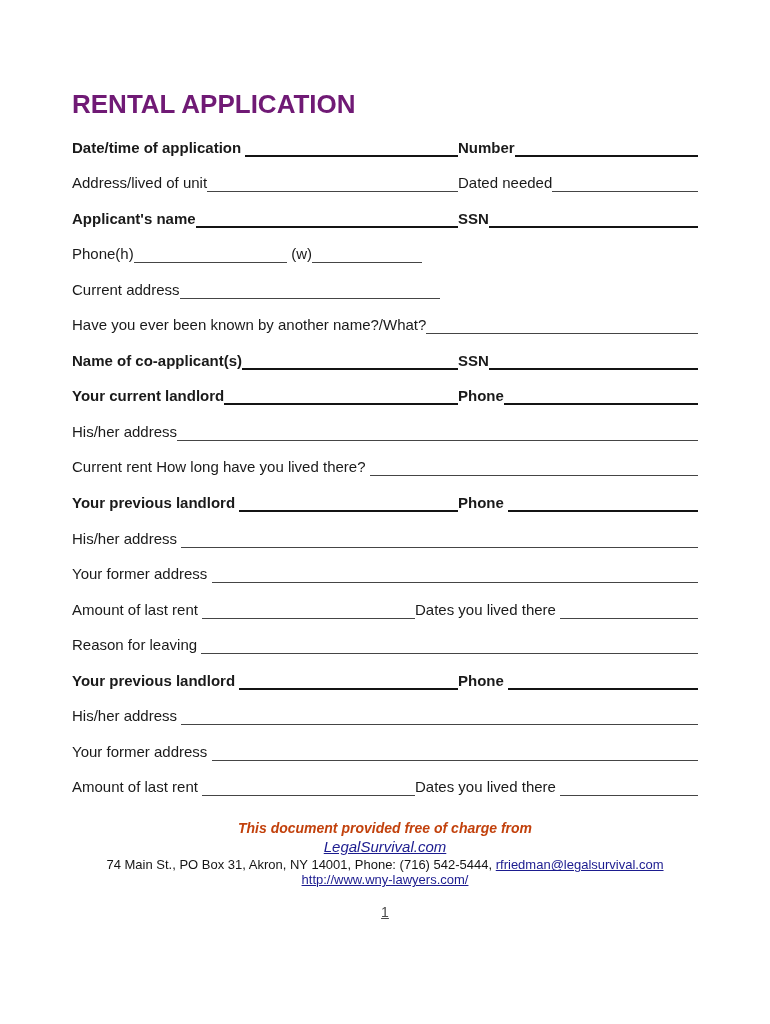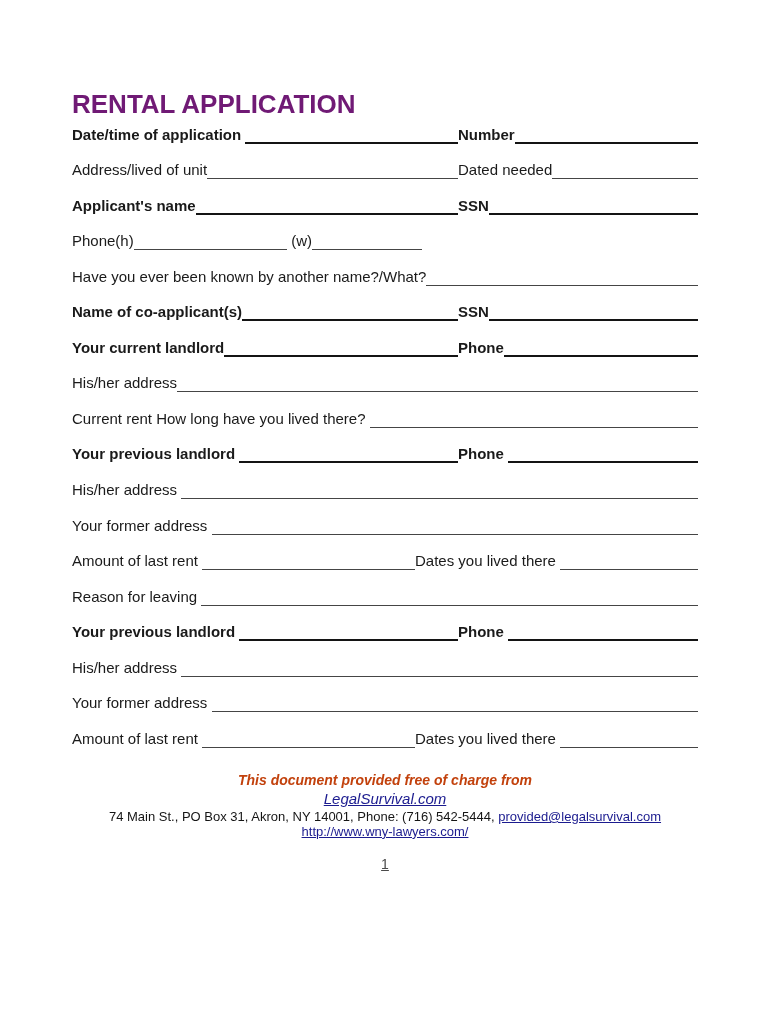--- a/index.html
+++ b/index.html
@@ -9,21 +9,21 @@
     font-family: "Liberation Sans", "DejaVu Sans", sans-serif;
     color: var(--text, #1a1a1a);
   }
   .page { padding: 0 72px; width: 770px; }
   .title {
     margin-top: 90px;
     font-size: 26px; font-weight: bold;
     line-height: 28px;
     color: #701a75;
   }
-  .rows { }
+  .rows { margin-top: 13px; }
   .form-row {
     height: 35.55px;
     display: flex;
     align-items: flex-end;
     padding-bottom: 10px;
   }
   .cell { display: flex; align-items: flex-end; min-width: 0; }
   .cell.fixed { flex: 0 0 auto; }
   .cell.grow { flex: 1 1 auto; }
   .lbl {
@@ -107,20 +107,27 @@
         <div class="cell fixed" style="width: 215px; justify-content: center;">
           <span class="lbl">Phone(h)</span>
           <span class="line fill"></span>
         </div>
         <div class="cell fixed">
           <span class="lbl"> (w)</span>
           <span class="line" style="width: 110px;"></span>
         </div>
       </div>
       <div class="form-row">
+        <div class="cell fixed" style="width: 368px;">
+          <span class="lbl">Current address</span>
+          <span class="line fill"></span>
+        </div>
+        <div class="cell fixed"></div>
+      </div>
+      <div class="form-row">
         <div class="cell grow">
           <span class="lbl">Have you ever been known by another name?/What?</span>
           <span class="line fill"></span>
         </div>
       </div>
       <div class="form-row">
         <div class="cell fixed" style="width: 386px;">
           <span class="lbl b">Name of co-applicant(s)</span>
           <span class="line fill b"></span>
         </div>
@@ -220,21 +227,21 @@
           <span class="lbl">Dates you lived there </span>
           <span class="line fill"></span>
         </div>
       </div>
     </div>
 
   <div class="footer">
     <div class="f-provided">This document provided free of charge from</div>
     <a class="f-site">LegalSurvival.com</a>
     <div class="f-address">
-      <span>74 Main St., PO Box 31, Akron, NY 14001, Phone: (716) 542-5444, </span><a class="doc-link">provided@legalsurvival.com</a>
+      <span>74 Main St., PO Box 31, Akron, NY 14001, Phone: (716) 542-5444, </span><a class="doc-link">rfriedman@legalsurvival.com</a>
     </div>
     <div class="f-url-line">
       <a class="doc-link">http://www.wny-lawyers.com/</a>
     </div>
   </div>
 
   <div class="page-number">1</div>
 
 </div>
 

